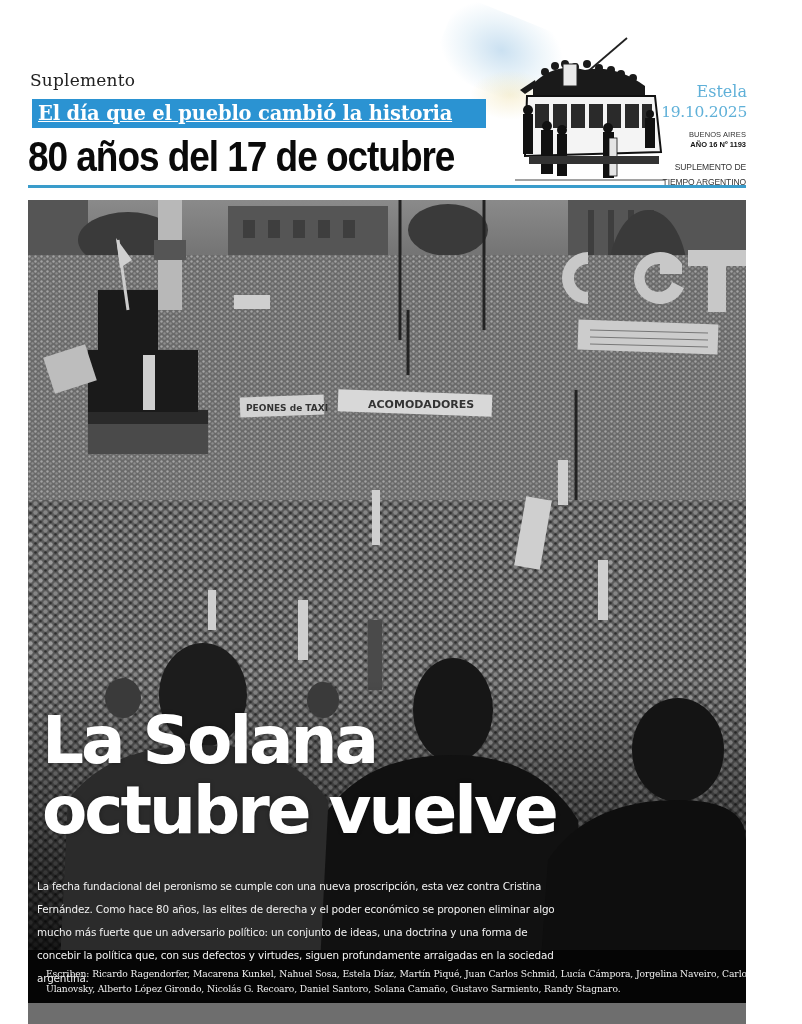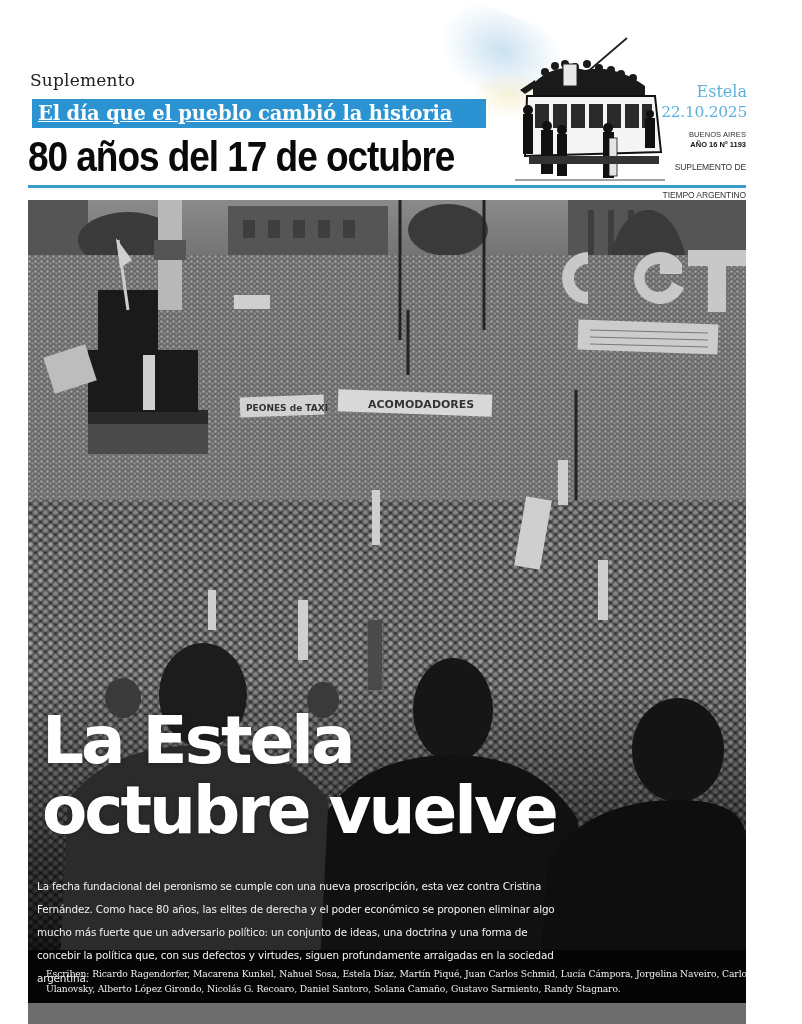--- a/index.html
+++ b/index.html
@@ -137,27 +137,27 @@
       </g>
       <rect x="94" y="104" width="8" height="38" fill="#e5e5e5" stroke="#111" stroke-width="0.8"></rect>
 
       <rect x="14" y="122" width="130" height="8" fill="#333"></rect>
       <line x1="0" y1="146" x2="150" y2="146" stroke="#444" stroke-width="1"></line>
     </svg>
   </div>
 
   <div class="date-block">
     <div class="day">Estela</div>
-    <div class="date">22.10.2025</div>
+    <div class="date">19.10.2025</div>
   </div>
   <div class="meta">
     <div class="city">BUENOS AIRES</div>
     <div class="issue">AÑO 16 Nº 1193</div>
     <div class="supp">SUPLEMENTO DE</div>
-    <div class="supp" style="margin-top:17px">TIEMPO ARGENTINO</div>
+    <div class="supp" style="margin-top:4px">TIEMPO ARGENTINO</div>
   </div>
 
   <div class="divider"></div>
 </header>
 
 <section class="photo">
   <svg width="718" height="803" viewBox="0 0 718 803">
     <defs>
       <pattern id="crowd" width="10" height="9" patternUnits="userSpaceOnUse">
         <rect width="10" height="9" fill="#5a5a5a"></rect>
@@ -267,19 +267,19 @@
       <path d="M300 610 Q340 555 425 555 Q510 555 550 620 L560 803 L290 803 Z" fill="#111"></path>
       <ellipse cx="650" cy="550" rx="46" ry="52" fill="#141414"></ellipse>
       <path d="M520 660 Q560 600 650 600 Q718 600 718 640 L718 803 L510 803 Z" fill="#0e0e0e"></path>
       <ellipse cx="95" cy="498" rx="18" ry="20" fill="#3a3a3a"></ellipse>
       <ellipse cx="295" cy="500" rx="16" ry="18" fill="#3a3a3a"></ellipse>
     </g>
     <rect x="0" y="750" width="718" height="53" fill="#050505"></rect>
   </svg>
 
   <h2 class="cover-title">
-    <span class="l1">La Estela</span>
+    <span class="l1">La Solana</span>
     <span class="l2">octubre vuelve</span>
   </h2>
 
   <p class="lede">La fecha fundacional del peronismo se cumple con una nueva proscripción, esta vez contra Cristina Fernández. Como hace 80 años, las elites de derecha y el poder económico se proponen eliminar algo mucho más fuerte que un adversario político: un conjunto de ideas, una doctrina y una forma de concebir la política que, con sus defectos y virtudes, siguen profundamente arraigadas en la sociedad argentina.</p>
   <p class="writers">Escriben: Ricardo Ragendorfer, Macarena Kunkel, Nahuel Sosa, Estela Díaz, Martín Piqué, Juan Carlos Schmid, Lucía Cámpora, Jorgelina Naveiro, Carlos Ulanovsky, Alberto López Girondo, Nicolás G. Recoaro, Daniel Santoro, Solana Camaño, Gustavo Sarmiento, Randy Stagnaro.</p>
 </section>
 
 </body></html>

